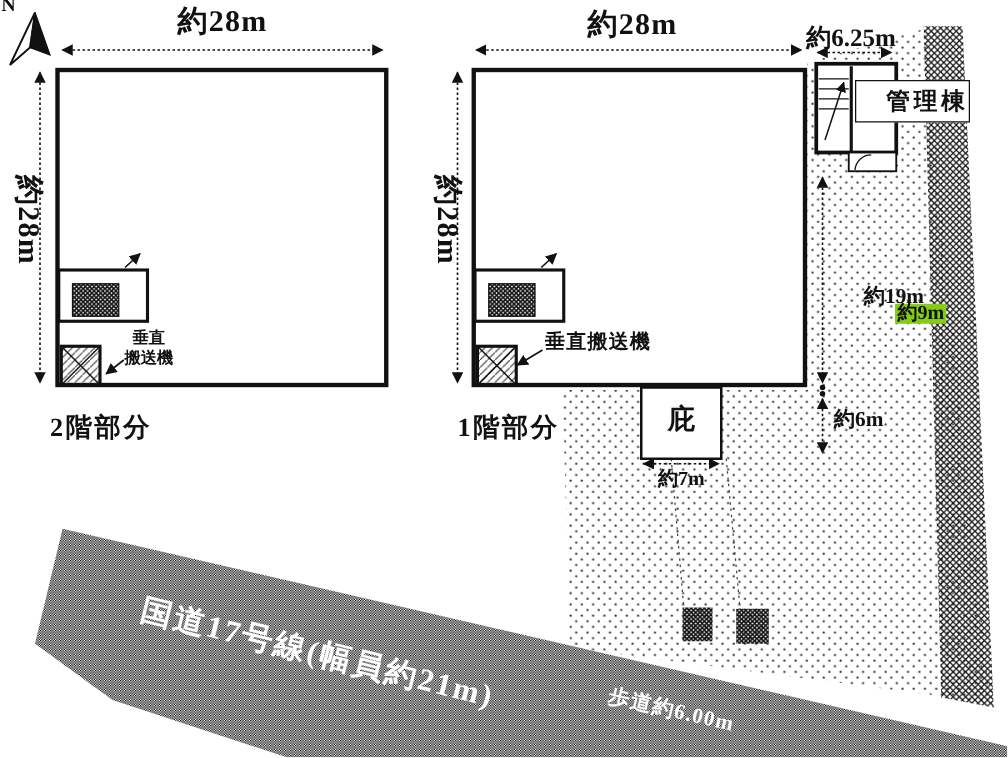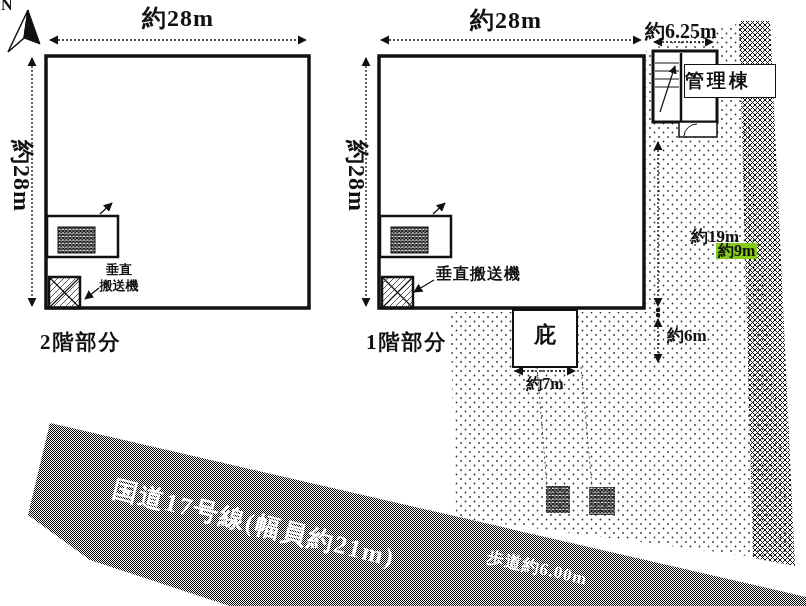--- a/index.html
+++ b/index.html
@@ -9,21 +9,21 @@
   }
   .stage svg{position:absolute;left:0;top:0;}
   .lbl{position:absolute;font-weight:bold;white-space:nowrap;line-height:1;color:#111;}
   .dim-h{font-size:24px;letter-spacing:1px;text-align:center;width:80px;}
   .dim-v{font-size:24px;letter-spacing:1px;transform:rotate(90deg);transform-origin:top left;width:80px;text-align:center;}
   .dim-s{font-size:17px;}
   .sec-title{font-size:21px;letter-spacing:2px;}
   .bldg-title{font-size:30px;letter-spacing:9px;}
   .mgmt-box{
     position:absolute;left:684px;top:64px;width:90px;height:32px;background:#fff;
-    border:1px solid #111;display:flex;align-items:center;justify-content:flex-start;
+    border:1px solid #111;display:flex;align-items:center;justify-content:flex-end;
     font-size:19px;font-weight:bold;letter-spacing:3px;
   }
   .conveyor-l{font-size:13px;text-align:center;width:70px;line-height:1.2;}
   .conveyor-r{font-size:16px;letter-spacing:1px;}
   .canopy{font-size:22px;width:64px;text-align:center;}
   .road-txt{color:#fff;font-weight:bold;transform-origin:top left;}
   .route{font-size:25px;letter-spacing:2px;transform:rotate(14deg);}
   .sidewalk{font-size:17px;letter-spacing:1px;transform:rotate(13deg);}
   .east-road-w{font-size:16px;background:#84cc16;padding:0 2px;}
   .north-n{font-size:16px;font-weight:bold;}

